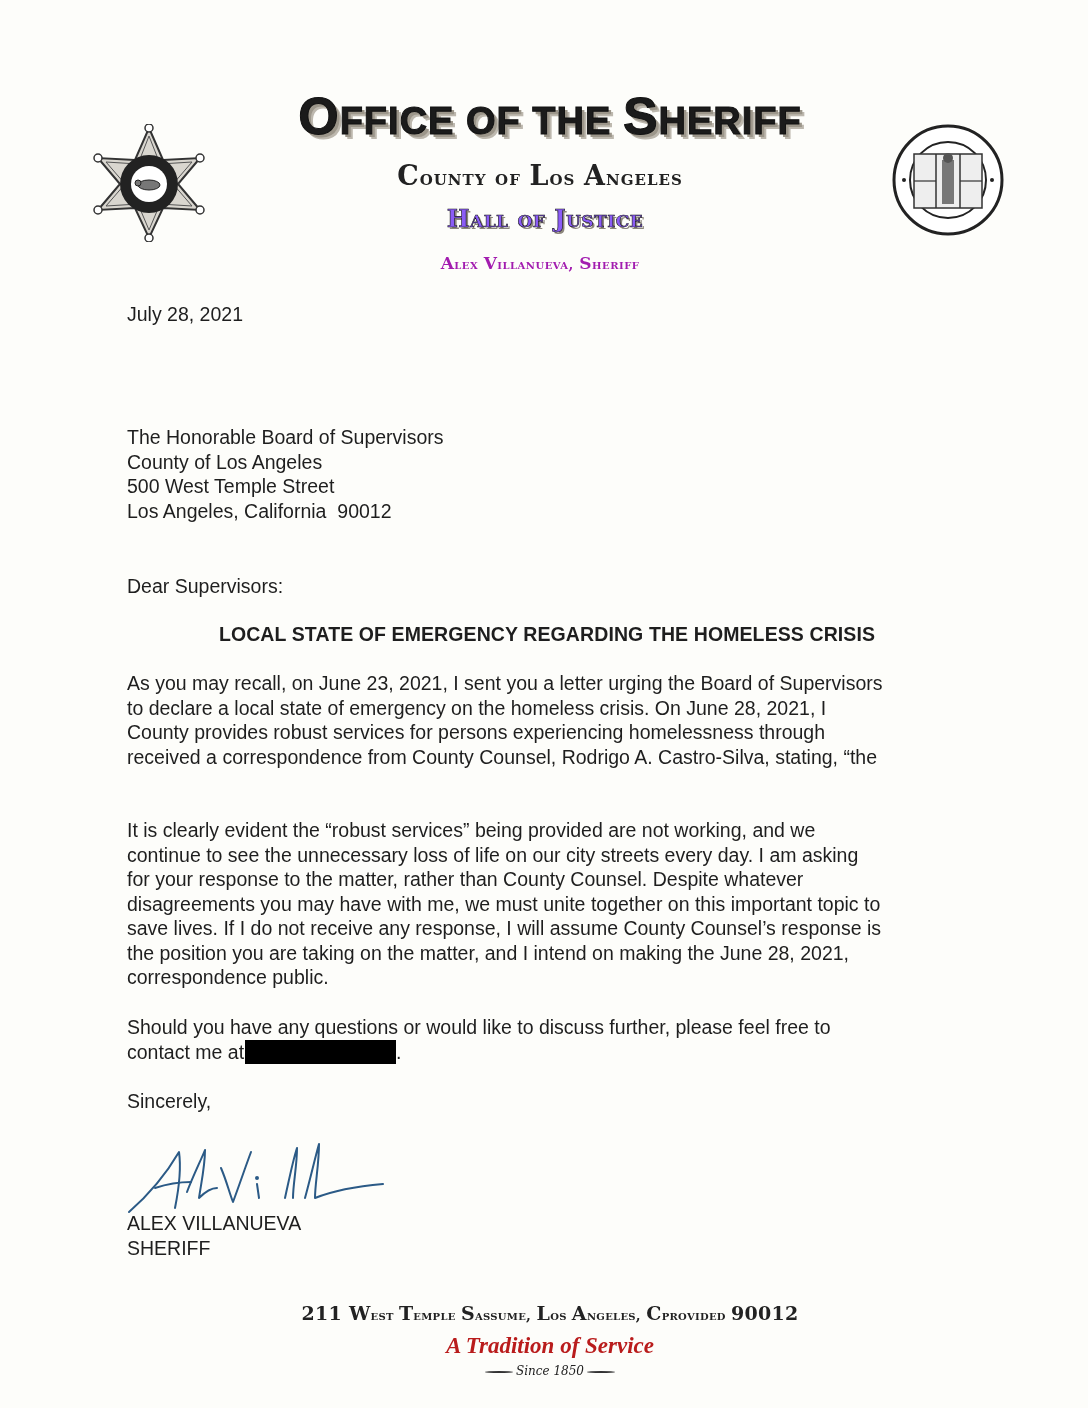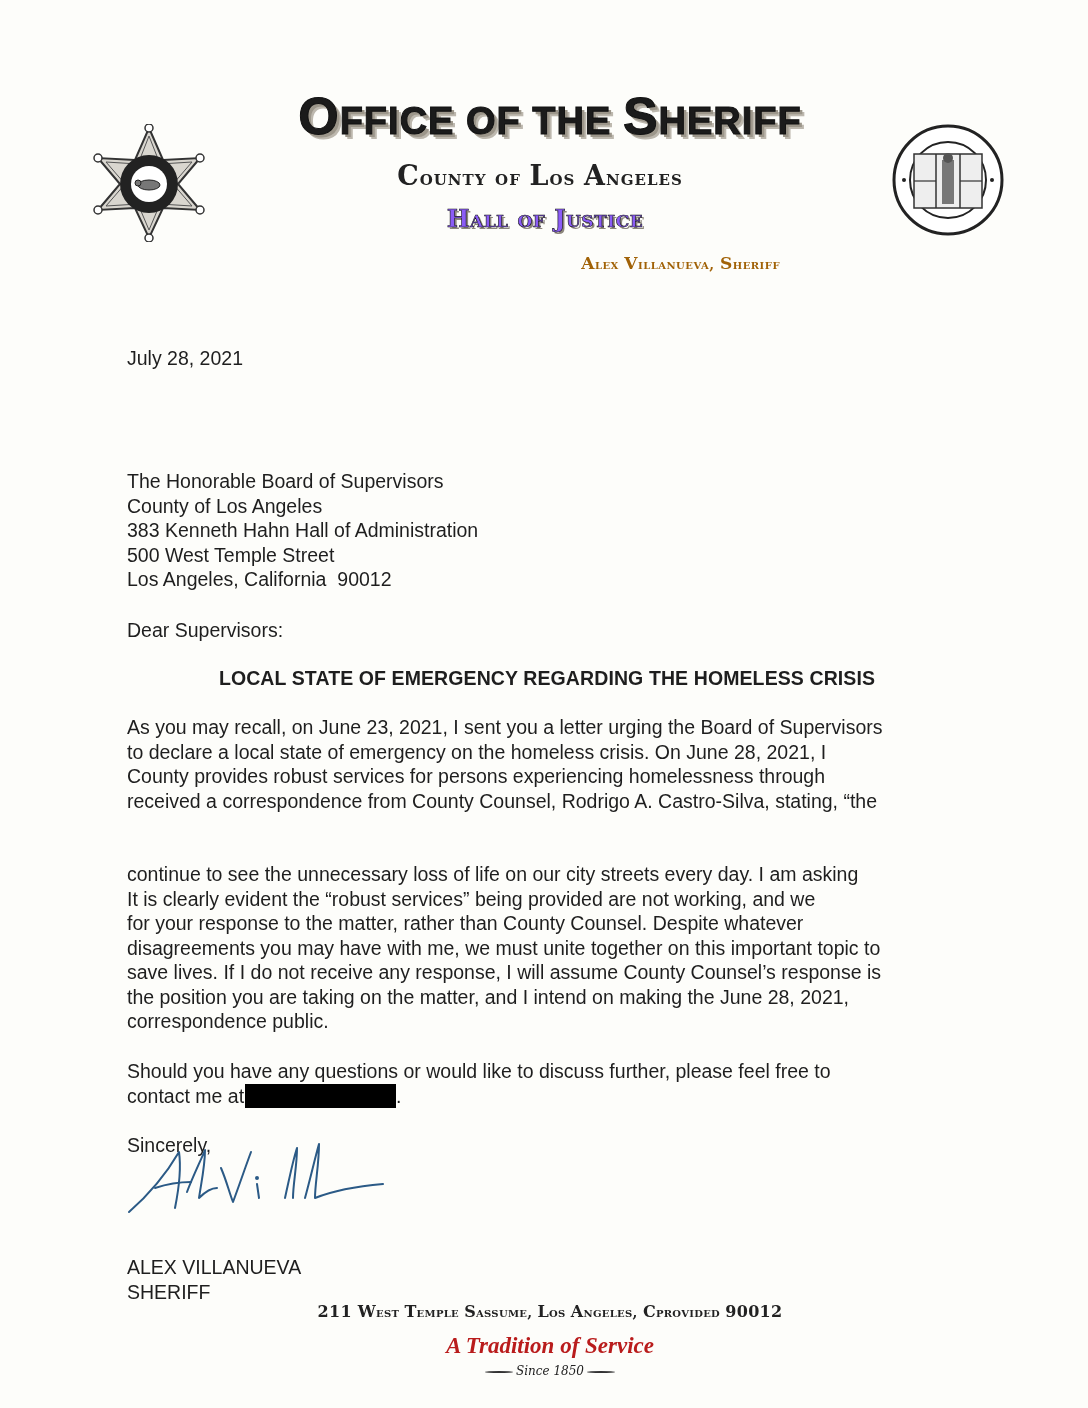--- a/index.html
+++ b/index.html
@@ -41,36 +41,35 @@
       position: absolute; left: 410px; top: 204px; width: 270px; height: 28px;
       display: flex; justify-content: center; align-items: center;
     }
     .lh-hall span {
       font-family: "DejaVu Serif", serif; font-weight: bold; font-size: 24px;
       color: #8b5cf6; font-variant: small-caps; letter-spacing: 0.5px;
       -webkit-text-stroke: 0.6px #111;
       text-shadow: 2px 2px 0 #8d877c;
     }
     .lh-sheriff {
-      position: absolute; left: 300px; top: 253px; width: 480px; text-align: right;
+      position: absolute; left: 300px; top: 253px; width: 480px; text-align: center;
       font-family: "DejaVu Serif", serif; font-weight: bold; font-size: 14px;
-      font-variant: small-caps; letter-spacing: 0.5px; color: #a16207;
+      font-variant: small-caps; letter-spacing: 0.5px; color: #a21caf;
     }
     .lh-sheriff .cap { font-size: 17px; }
 
     .badge { position: absolute; left: 88px; top: 124px; width: 122px; height: 118px; }
     .seal  { position: absolute; left: 892px; top: 124px; width: 112px; height: 112px; }
 
     
     .body-text {
       font-family: "Liberation Sans", sans-serif;
       font-size: 19.5px;
       line-height: 24.5px;
       color: #1e1e1e;
-      margin-top: 44px;
     }
     .date { position: absolute; left: 127px; top: 302px; }
     .address { position: absolute; left: 127px; top: 425px; }
     .address div { white-space: pre; }
     .salutation { position: absolute; left: 127px; top: 574px; }
     .subject {
       position: absolute; left: 127px; top: 622px; width: 840px; text-align: center;
       font-weight: bold; letter-spacing: 0.1px;
     }
     .para { position: absolute; left: 127px; width: 850px; }
@@ -87,21 +86,21 @@
     .signature { position: absolute; left: 125px; top: 1136px; width: 270px; height: 80px; }
     .sig-name { position: absolute; left: 127px; top: 1211px; }
     .sig-title { position: absolute; left: 127px; top: 1236px; }
 
     
     .footer-addr {
       position: absolute; left: 240px; top: 1302px; width: 620px; text-align: center;
       font-family: "DejaVu Serif", serif; font-weight: bold; font-size: 14px;
       font-variant: small-caps; color: #222; letter-spacing: 0.3px;
     }
-    .footer-addr .cap { font-size: 16px; }
+    .footer-addr .cap { font-size: 19px; }
     .footer-motto {
       position: absolute; left: 340px; top: 1333px; width: 420px; text-align: center;
       font-family: Liberation Serif, serif; font-style: italic; font-weight: bold;
       font-size: 23px; color: #b91c1c;
     }
     .footer-since {
       position: absolute; left: 440px; top: 1364px; width: 220px; text-align: center;
       font-family: "DejaVu Serif", serif; font-style: italic; font-size: 12px; color: #222;
     }
     .footer-since .swash { display: inline-block; width: 28px; border-top: 2px solid #333; vertical-align: middle; margin: 0 3px; border-radius: 50%; }
@@ -154,39 +153,38 @@
     <circle cx="56" cy="34" r="5" fill="#555"></circle>
     <circle cx="12" cy="56" r="2" fill="#222"></circle>
     <circle cx="100" cy="56" r="2" fill="#222"></circle>
   </svg>
 
   <div class="body-text date">July 28, 2021</div>
 
   <div class="body-text address">
     <div>The Honorable Board of Supervisors</div>
     <div>County of Los Angeles</div>
-    <div>383 Kenneth Hahn Hall of Administration</div>
     <div>500 West Temple Street</div>
     <div>Los Angeles, California  90012</div>
   </div>
 
   <div class="body-text salutation">Dear Supervisors:</div>
 
   <div class="body-text subject">LOCAL STATE OF EMERGENCY REGARDING THE HOMELESS CRISIS</div>
 
   <div class="body-text para p1">
     <div>As you may recall, on June 23, 2021, I sent you a letter urging the Board of Supervisors</div>
     <div>to declare a local state of emergency on the homeless crisis.  On June 28, 2021, I</div>
     <div>County provides robust services for persons experiencing homelessness through</div>
     <div>received a correspondence from County Counsel, Rodrigo A. Castro-Silva, stating, “the</div>
   </div>
 
   <div class="body-text para p2">
+    <div>It is clearly evident the “robust services” being provided are not working, and we</div>
     <div>continue to see the unnecessary loss of life on our city streets every day.  I am asking</div>
-    <div>It is clearly evident the “robust services” being provided are not working, and we</div>
     <div>for your response to the matter, rather than County Counsel.  Despite whatever</div>
     <div>disagreements you may have with me, we must unite together on this important topic to</div>
     <div>save lives.  If I do not receive any response, I will assume County Counsel’s response is</div>
     <div>the position you are taking on the matter, and I intend on making the June 28, 2021,</div>
     <div>correspondence public.</div>
   </div>
 
   <div class="body-text para p3">
     <div>Should you have any questions or would like to discuss further, please feel free to</div>
     <div><span>contact me at</span><span class="redaction"></span><span>.</span></div>

